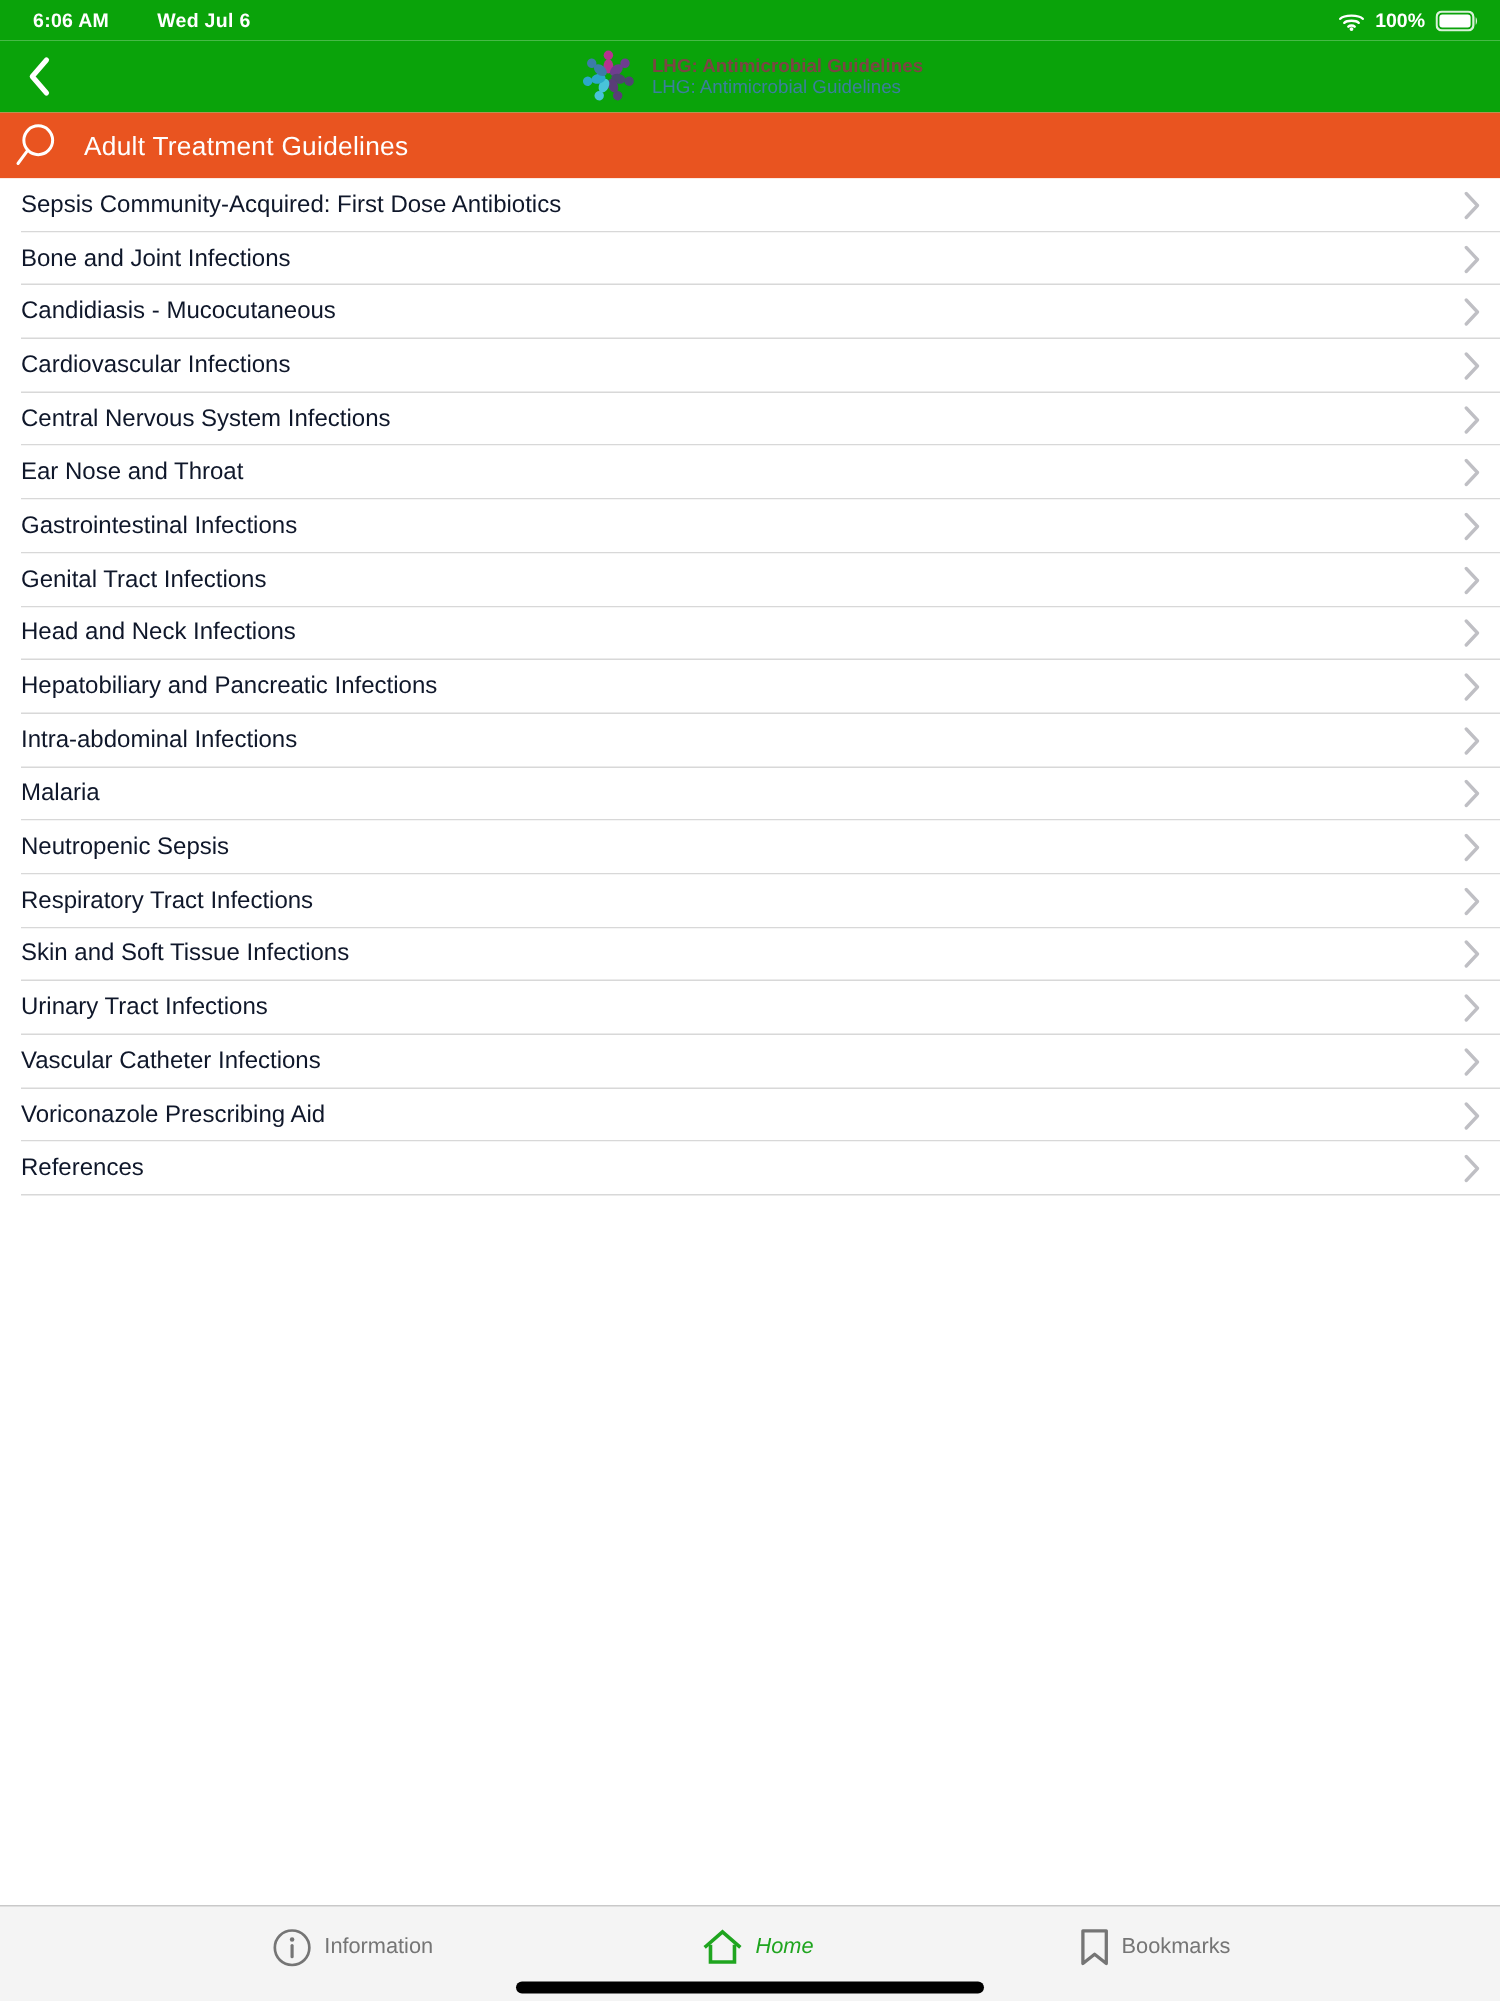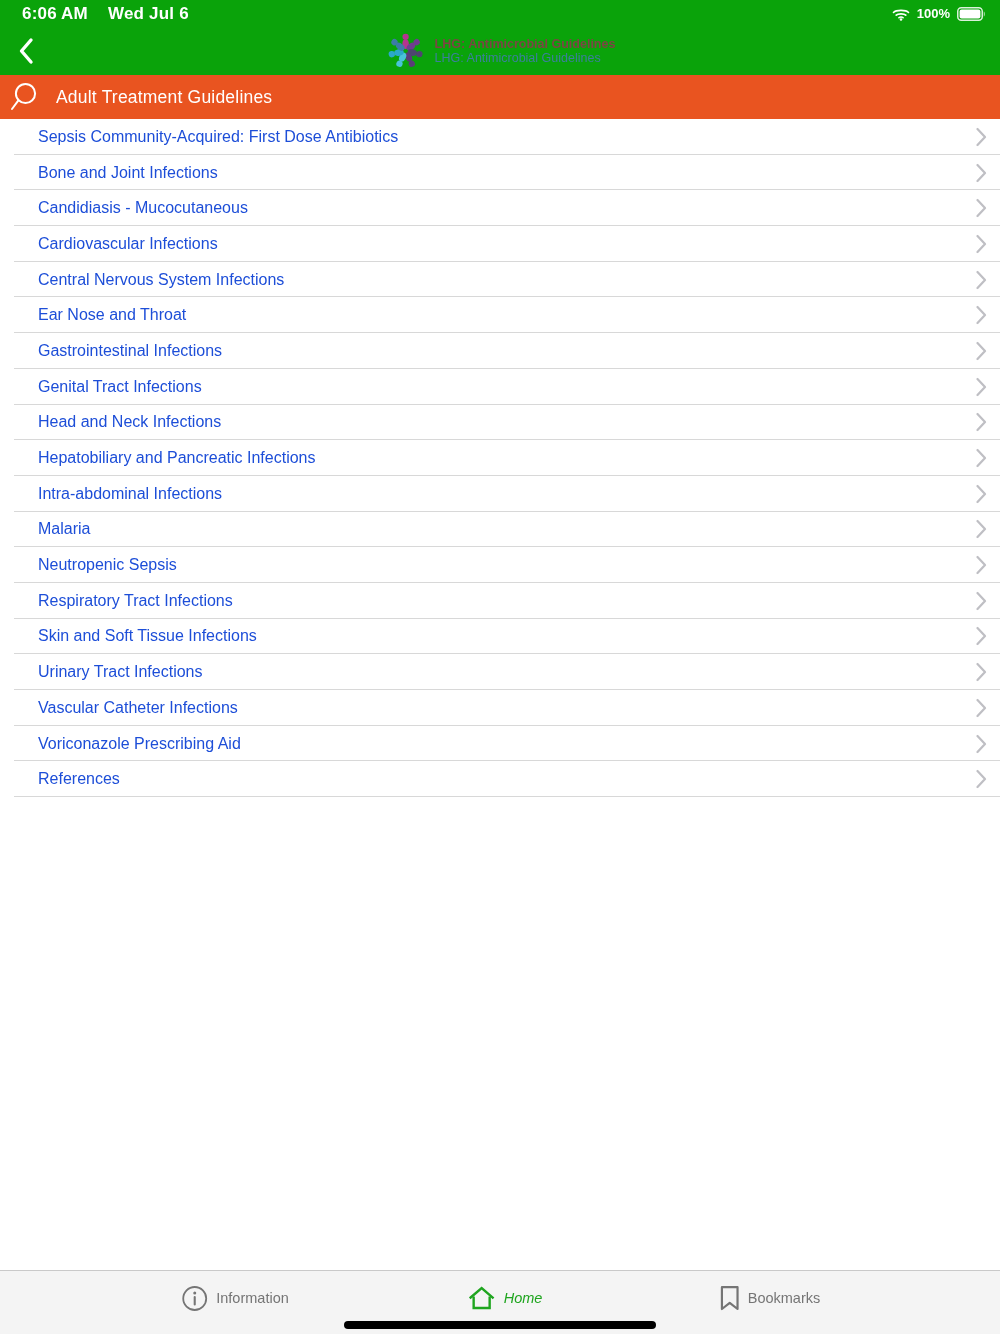--- a/index.html
+++ b/index.html
@@ -10,21 +10,21 @@
     position: relative;
   }
 
   
   .status-bar {
     position: absolute; top: 0; left: 0; right: 0; height: 27px;
     background: var(--green, #0aa30a);
     display: flex; align-items: center; justify-content: space-between;
     padding: 0 14px 0 22px; color: #fff;
   }
-  .status-left { display: flex; gap: 20px; font-size: 17px; font-weight: 700; letter-spacing: .2px; }
+  .status-left { display: flex; gap: 32px; font-size: 13px; font-weight: 700; letter-spacing: .2px; }
   .status-right { display: flex; align-items: center; gap: 7px; font-size: 13px; font-weight: 700; }
 
   
   .nav-bar {
     position: absolute; top: 27px; left: 0; right: 0; height: 48px;
     background: var(--green, #0aa30a);
   }
   .back-button {
     position: absolute; left: 8px; top: 6px; width: 36px; height: 36px;
     display: flex; align-items: center; justify-content: center; cursor: pointer;
@@ -53,21 +53,21 @@
   .list-row {
     position: relative; height: 35.7px;
     display: flex; align-items: center;
     padding-left: 14px; padding-right: 34px;
     cursor: pointer; background: #fff;
   }
   .list-row::after {
     content: ""; position: absolute; left: 14px; right: 0; bottom: 0;
     height: 1px; background: #d8d8d8;
   }
-  .row-label { font-size: 16px; color: #1d4ed8; margin-left: 24px; }
+  .row-label { font-size: 16px; color: #0f172a; }
   .row-chevron {
     position: absolute; right: 13px; top: 50%; transform: translateY(-50%);
     display: flex; align-items: center;
   }
 
   
   .tab-bar {
     position: absolute; left: 0; right: 0; bottom: 0; height: 64px;
     background: #f4f4f4; border-top: 1px solid #c9c9c9;
   }

